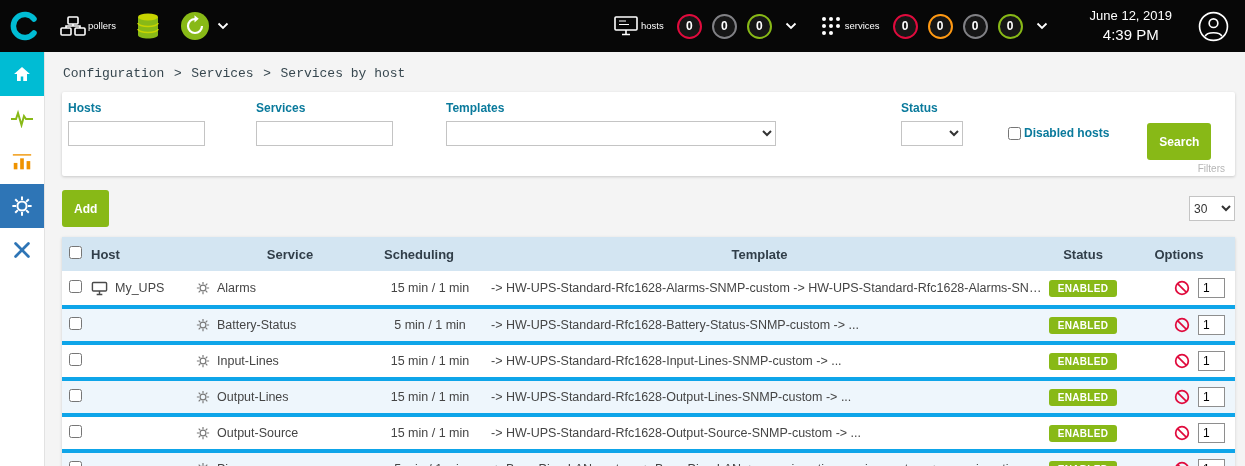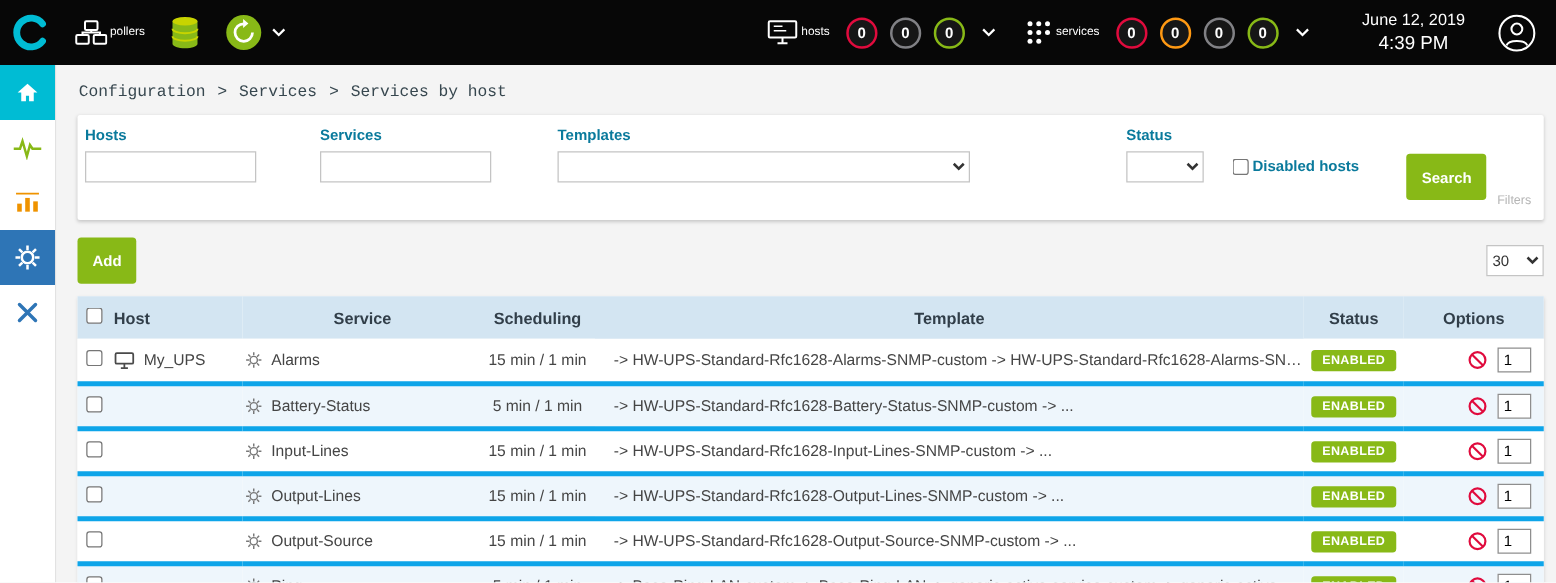--- a/index.html
+++ b/index.html
@@ -50,40 +50,40 @@
                   padding:9px 12px 16px 6px; position:relative; display:flex; align-items:flex-start; }
   .f-col { display:flex; flex-direction:column; gap:6px; }
   .f-label { font-size:12px; font-weight:bold; color:#0a7a9c; }
   .f-input { width:137px; height:25px; border:1px solid #c4c4c4; padding:0 5px; font-size:12px; }
   select { height:25px; border:1px solid #c4c4c4; background:#fff; font-size:12px; color:#333; }
   .f-services { margin-left:51px; }
   .f-templates { margin-left:53px; }
   .f-templates select { width:330px; }
   .f-status { margin-left:125px; }
   .f-status select { width:62px; }
-  .f-disabled { display:flex; align-items:center; gap:3px; margin-top:25px; margin-left:23px;
+  .f-disabled { display:flex; align-items:center; gap:3px; margin-top:25px; margin-left:45px;
                 font-size:12px; font-weight:bold; color:#0a7a9c; }
   .btn { background:#88b917; color:#fff; border:none; border-radius:3px; font-size:12px;
          font-weight:bold; height:37px; padding:0 12px; cursor:pointer; }
   .f-search { margin-top:22px; margin-left:38px; }
-  .filters-caption { position:absolute; right:10px; bottom:10px; font-size:10px; color:#b5b5b5; }
+  .filters-caption { position:absolute; right:10px; bottom:2px; font-size:10px; color:#b5b5b5; }
 
   
   .actions-row { display:flex; align-items:center; margin:14px 0 10px; gap:8px; }
   .more-actions { width:108px; }
   .page-size { margin-left:auto; width:46px; }
 
   
   .table-wrap { background:#fff; box-shadow:0 1px 3px rgba(0,0,0,.15); }
   table { width:100%; border-collapse:collapse; font-size:12.5px; table-layout:fixed; }
   thead th { background:#d3e5f2; color:#313e49; font-weight:bold; height:34px; font-size:13px; }
   .th-check, .td-check { width:26px; text-align:center; }
   .th-host { width:106px; text-align:left; padding-left:3px; }
   .th-service { width:190px; text-align:center; padding-left:2px; }
-  .th-sched { width:92px; text-align:center; }
+  .th-sched { width:92px; text-align:left; }
   .th-status { width:80px; text-align:center; }
   .th-options { width:112px; text-align:center; }
   tbody tr { height:36px; border-bottom:4px solid #0ea5e9; background:#fff; }
   tbody tr:nth-child(even) { background:#eef6fc; }
   td { vertical-align:middle; color:#454545; }
   .cellflex { display:flex; align-items:center; gap:7px; }
   .td-host .cellflex { padding-left:3px; }
   .td-service .cellflex { padding-left:2px; }
   .td-sched { text-align:center; }
   .td-tpl { padding-left:15px; overflow:hidden; white-space:nowrap; text-overflow:ellipsis; }

